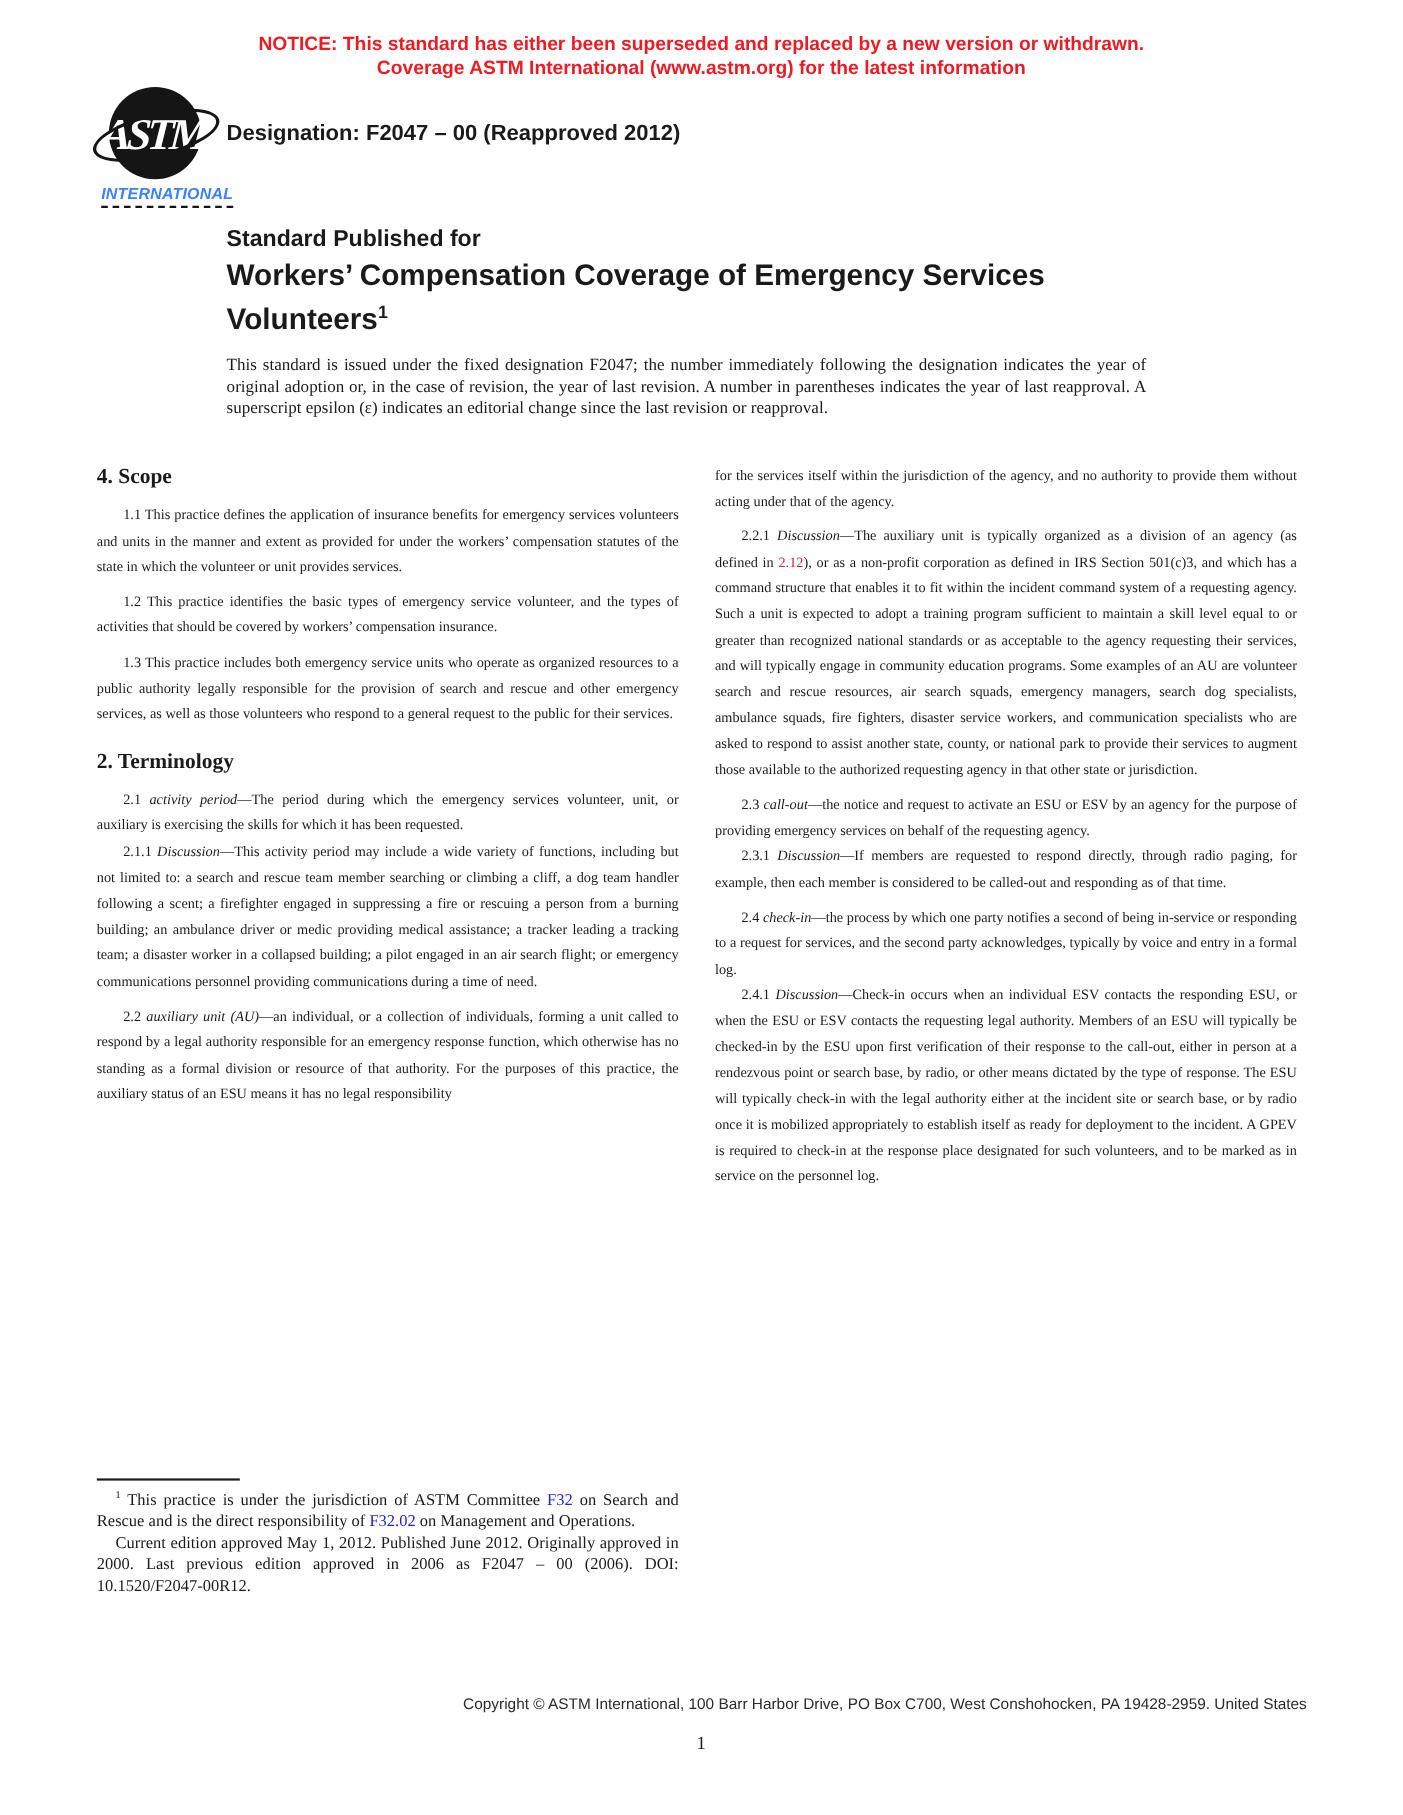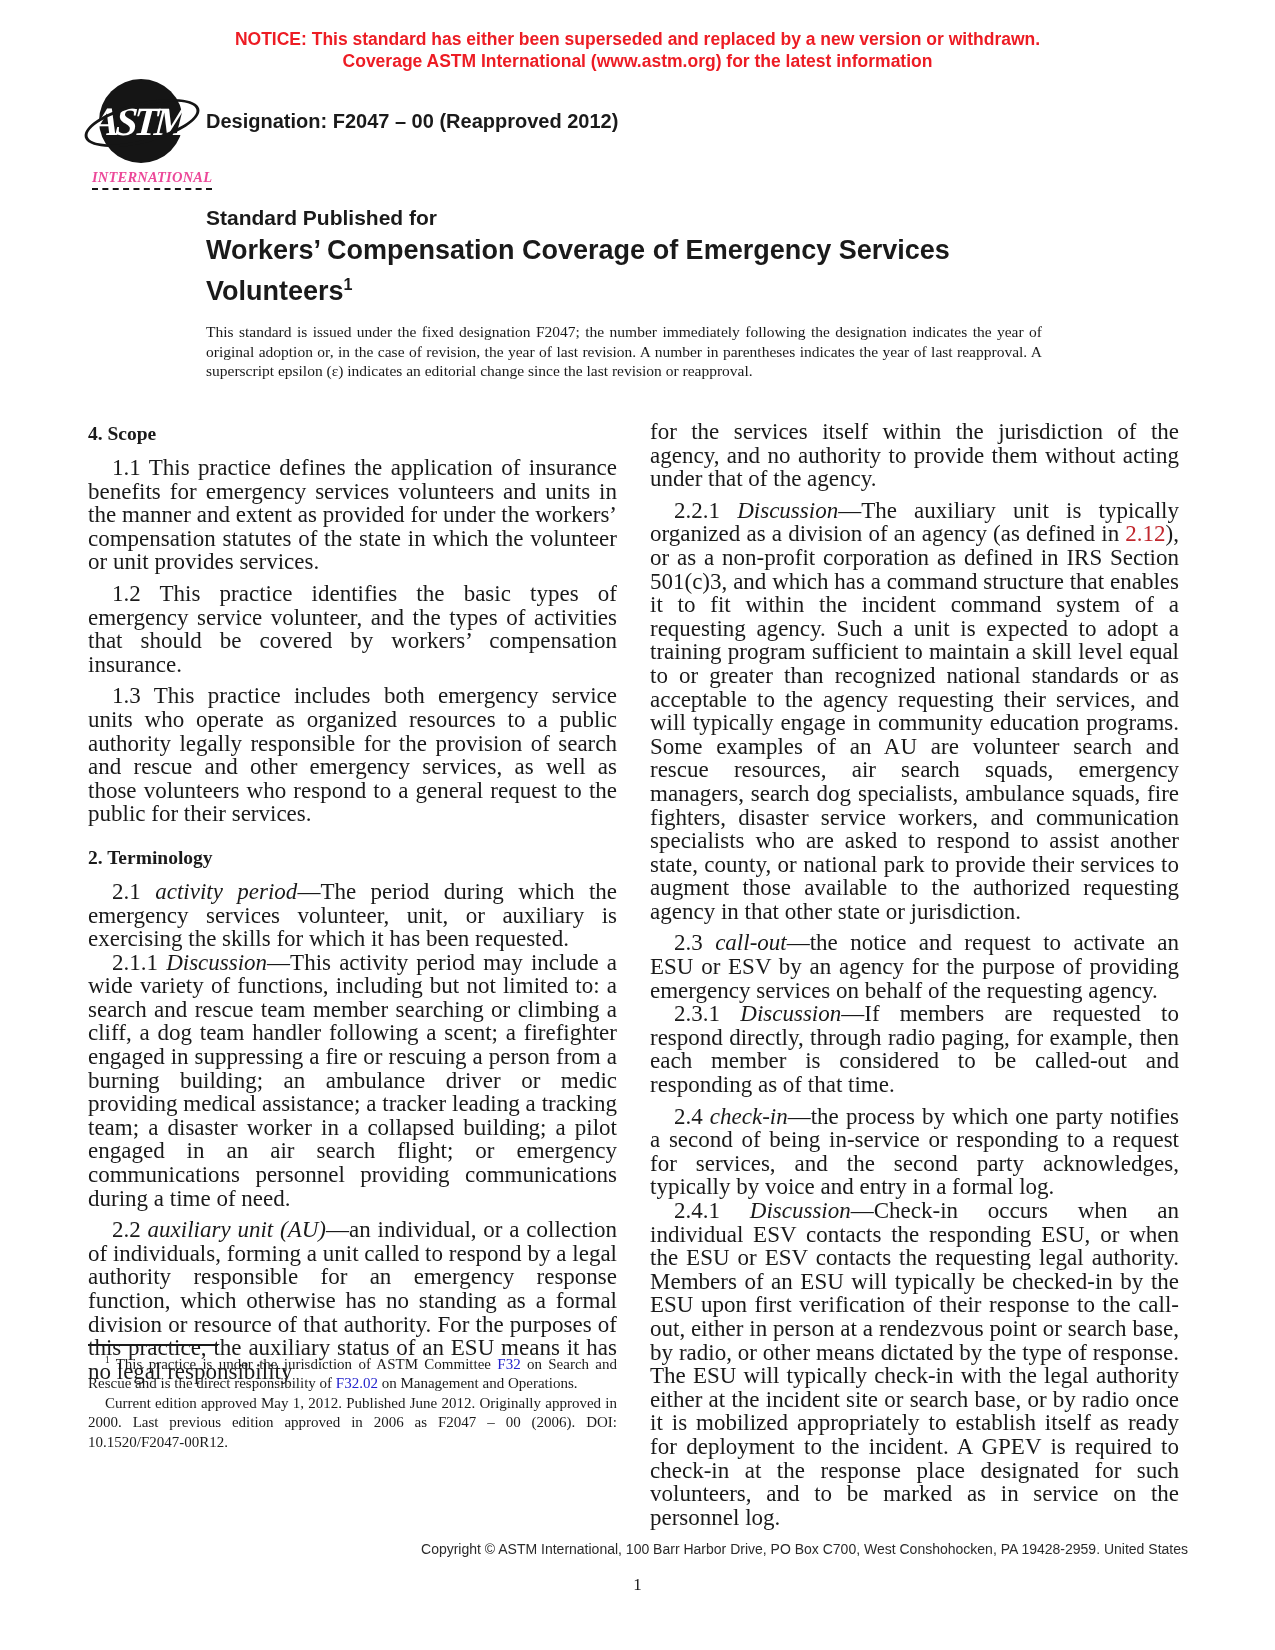--- a/index.html
+++ b/index.html
@@ -31,22 +31,22 @@
     color:#ffffff; font-family:"Liberation Serif", serif;
     font-weight:bold; font-style:italic; font-size:40px; letter-spacing:-4px;
     transform:skewX(-4deg); padding-right:4px;
   }
   .orbit {
     position:absolute; left:-7px; top:25px; width:118px; height:40px;
     border:3px solid #151515; border-radius:50%; transform:rotate(-14deg);
   }
   .logo-sub {
     display:inline-block; margin-top:3px; margin-left:2px;
-    font-family:Liberation Serif, serif; font-weight:bold; font-style:italic;
-    font-size:14.5px; letter-spacing:0.2px; color:#ec4899;
+    font-family:Liberation Sans, sans-serif; font-weight:bold; font-style:italic;
+    font-size:14.5px; letter-spacing:0.2px; color:#3b82f6;
     border-bottom:2px dashed #151515; padding-bottom:2px;
   }
 
   
   .designation {
     position:absolute; left:206px; top:110px;
     font-family:"Liberation Sans", sans-serif; font-weight:bold; font-size:20px;text-align:center;
   }
 
   
@@ -71,21 +71,21 @@
   .columns {
     position:absolute; left:88px; top:420px; width:1092px; height:1032px;
     display:flex; gap:33px;
   }
   .col { width:529px; position:relative; }
   .heading {
     margin:20px 0 10px 0; font-weight:bold; font-size:19.5px; line-height:24px;
   }
   .col-blocks > .heading:first-child { margin-top:2px; }
   .para {
-    margin:0; font-size:23px; line-height:23.6px; text-align:justify;
+    margin:0; font-size:13px; line-height:23.6px; text-align:justify;
   }
   .para.ind { text-indent:24px; }
   .para.gap { margin-top:8px; }
   .it { font-style:italic; }
   .link-blue { color:var(--link-blue); }
   .link-red { color:var(--link-red); }
   .para sup, .fn sup { font-size:0.62em; line-height:0; }
 
   
   .footnote { position:absolute; left:0; bottom:0; width:100%; }

